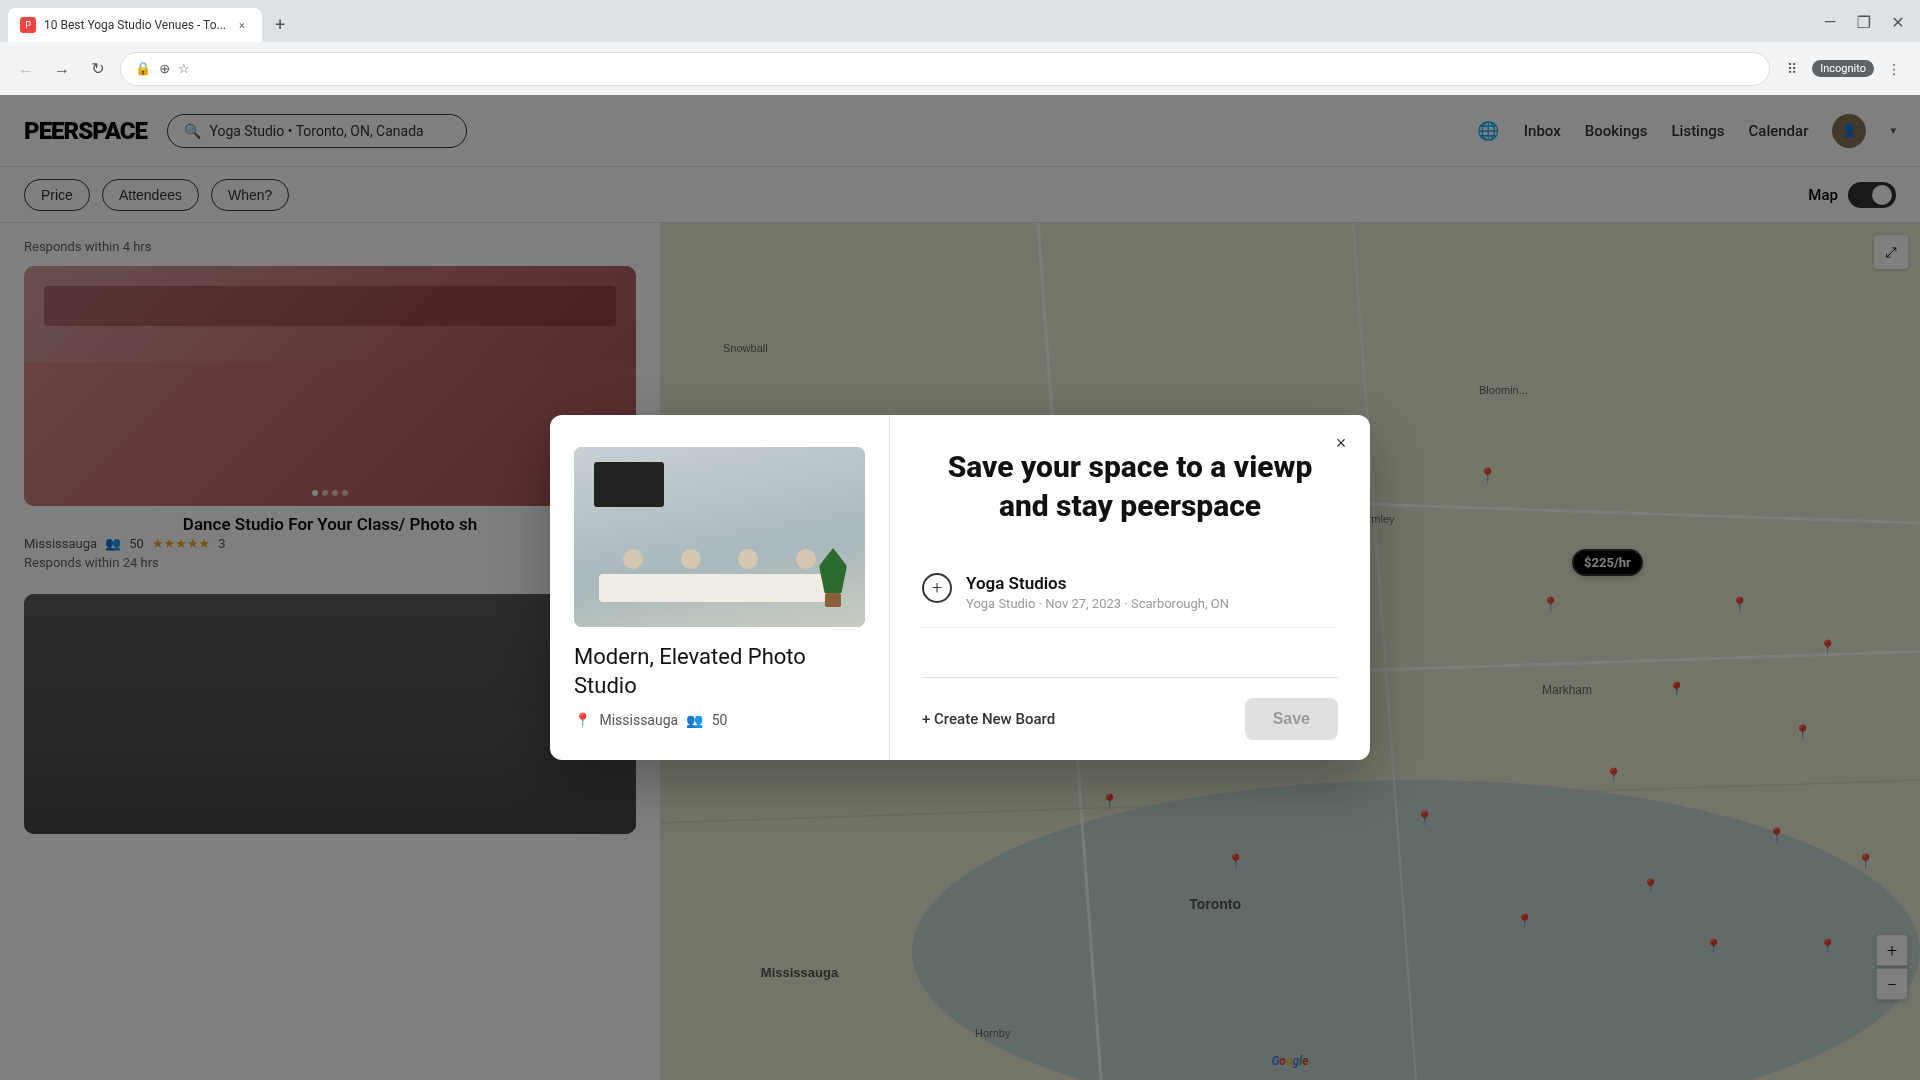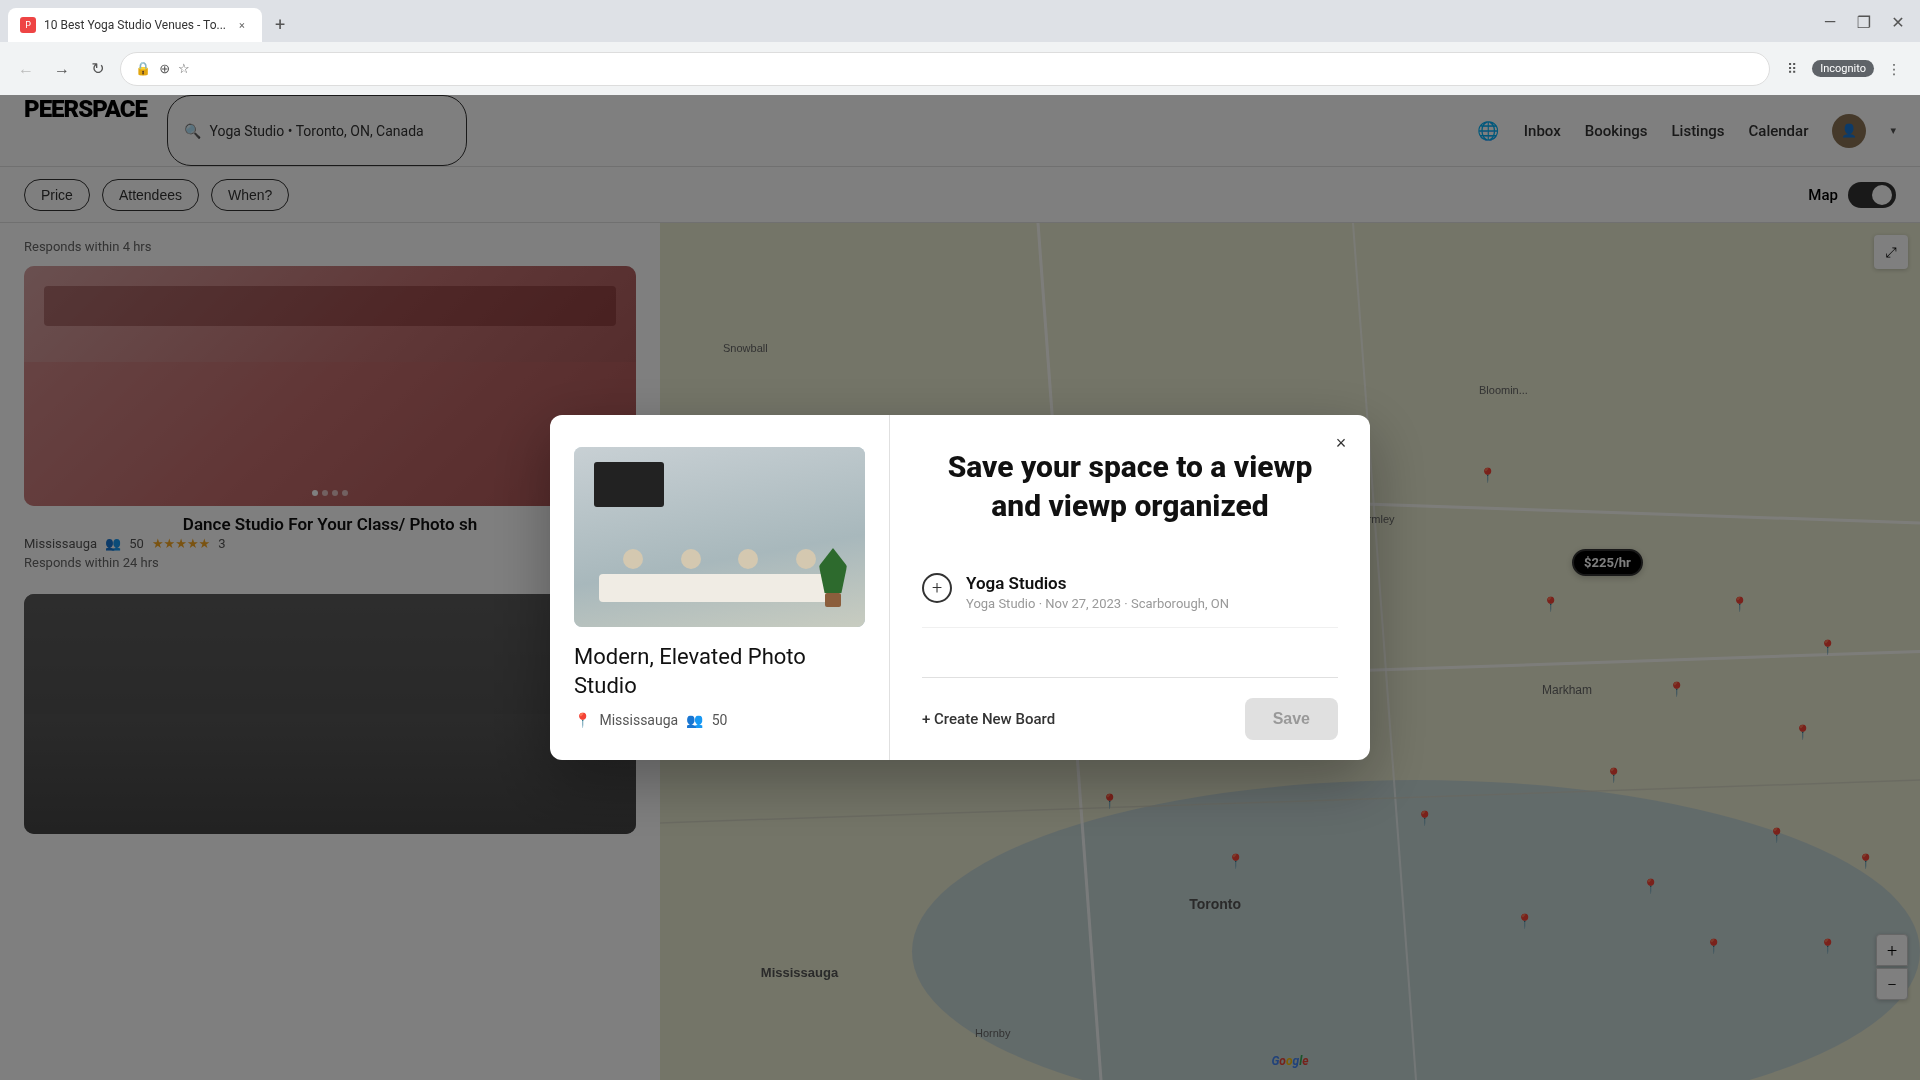--- a/index.html
+++ b/index.html
@@ -19,21 +19,21 @@
     .browser-address-bar { flex: 1; background: #fff; border-radius: 20px; height: 34px; display: flex; align-items: center; padding: 0 14px; gap: 8px; font-size: 13px; color: #333; border: 1px solid #ddd; }
     .browser-address-text { flex: 1; overflow: hidden; text-overflow: ellipsis; white-space: nowrap; }
     .browser-action-icons { display: flex; align-items: center; gap: 6px; }
     .browser-action-icon { width: 28px; height: 28px; border-radius: 50%; display: flex; align-items: center; justify-content: center; cursor: pointer; color: #555; font-size: 14px; }
     .incognito-badge { background: #5f6368; color: #fff; font-size: 11px; padding: 2px 8px; border-radius: 10px; }
 
     
     .website { position: absolute; top: 95px; left: 0; right: 0; bottom: 0; background: #fff; overflow: hidden; }
 
     
-    .site-header { height: 72px; border-bottom: 1px solid #e0e0e0; display: flex; padding: 0 24px; gap: 20px; background: #fff; position: relative; z-index: 10; }
+    .site-header { height: 72px; border-bottom: 1px solid #e0e0e0; display: flex; align-items: center; padding: 0 24px; gap: 20px; background: #fff; position: relative; z-index: 10; }
     .logo { font-size: 24px; font-weight: 900; color: #000; letter-spacing: -1px; }
     .search-bar { display: flex; align-items: center; background: #fff; border: 1.5px solid #333; border-radius: 24px; padding: 8px 16px; gap: 8px; min-width: 300px; }
     .search-icon { color: #555; font-size: 14px; }
     .search-text { font-size: 14px; color: #333; }
     .header-nav { margin-left: auto; display: flex; align-items: center; gap: 24px; }
     .header-nav-item { font-size: 15px; color: #333; cursor: pointer; font-weight: 500; }
     .globe-icon { font-size: 18px; color: #555; cursor: pointer; }
     .user-avatar { width: 34px; height: 34px; border-radius: 50%; background: #8b7355; display: flex; align-items: center; justify-content: center; color: #fff; font-size: 13px; cursor: pointer; }
     .avatar-dropdown { font-size: 11px; color: #555; cursor: pointer; }
 
@@ -304,21 +304,21 @@
         <span>📍</span>
         <span>Mississauga</span>
         <span>👥</span>
         <span>50</span>
       </div>
     </div>
 
     <div class="modal-right">
       <div class="modal-title">
         <span>Save your space to a viewp</span><br>
-        <span>and viewp organized</span>
+        <span>and stay peerspace</span>
       </div>
 
       <div class="board-item">
         <div class="board-add-icon">+</div>
         <div>
           <div class="board-name">Yoga Studios</div>
           <div class="board-meta">
             <span>Yoga Studio</span>
             <span> · </span>
             <span>Nov 27, 2023</span>

